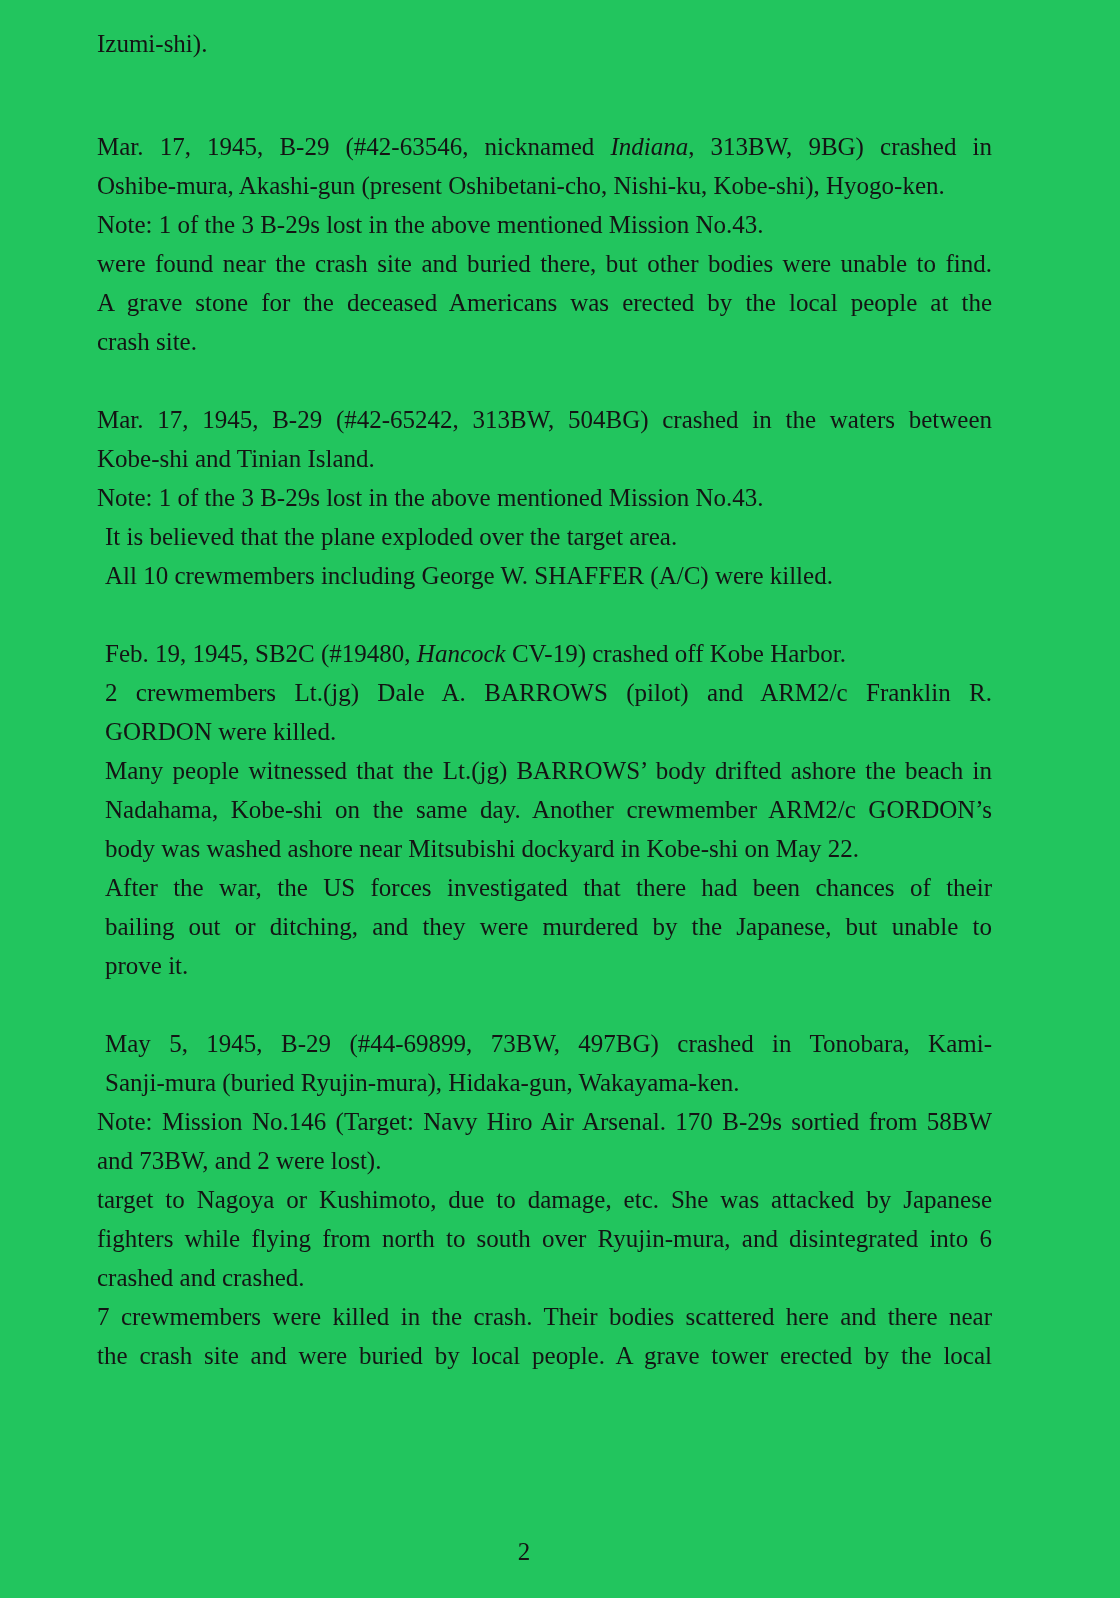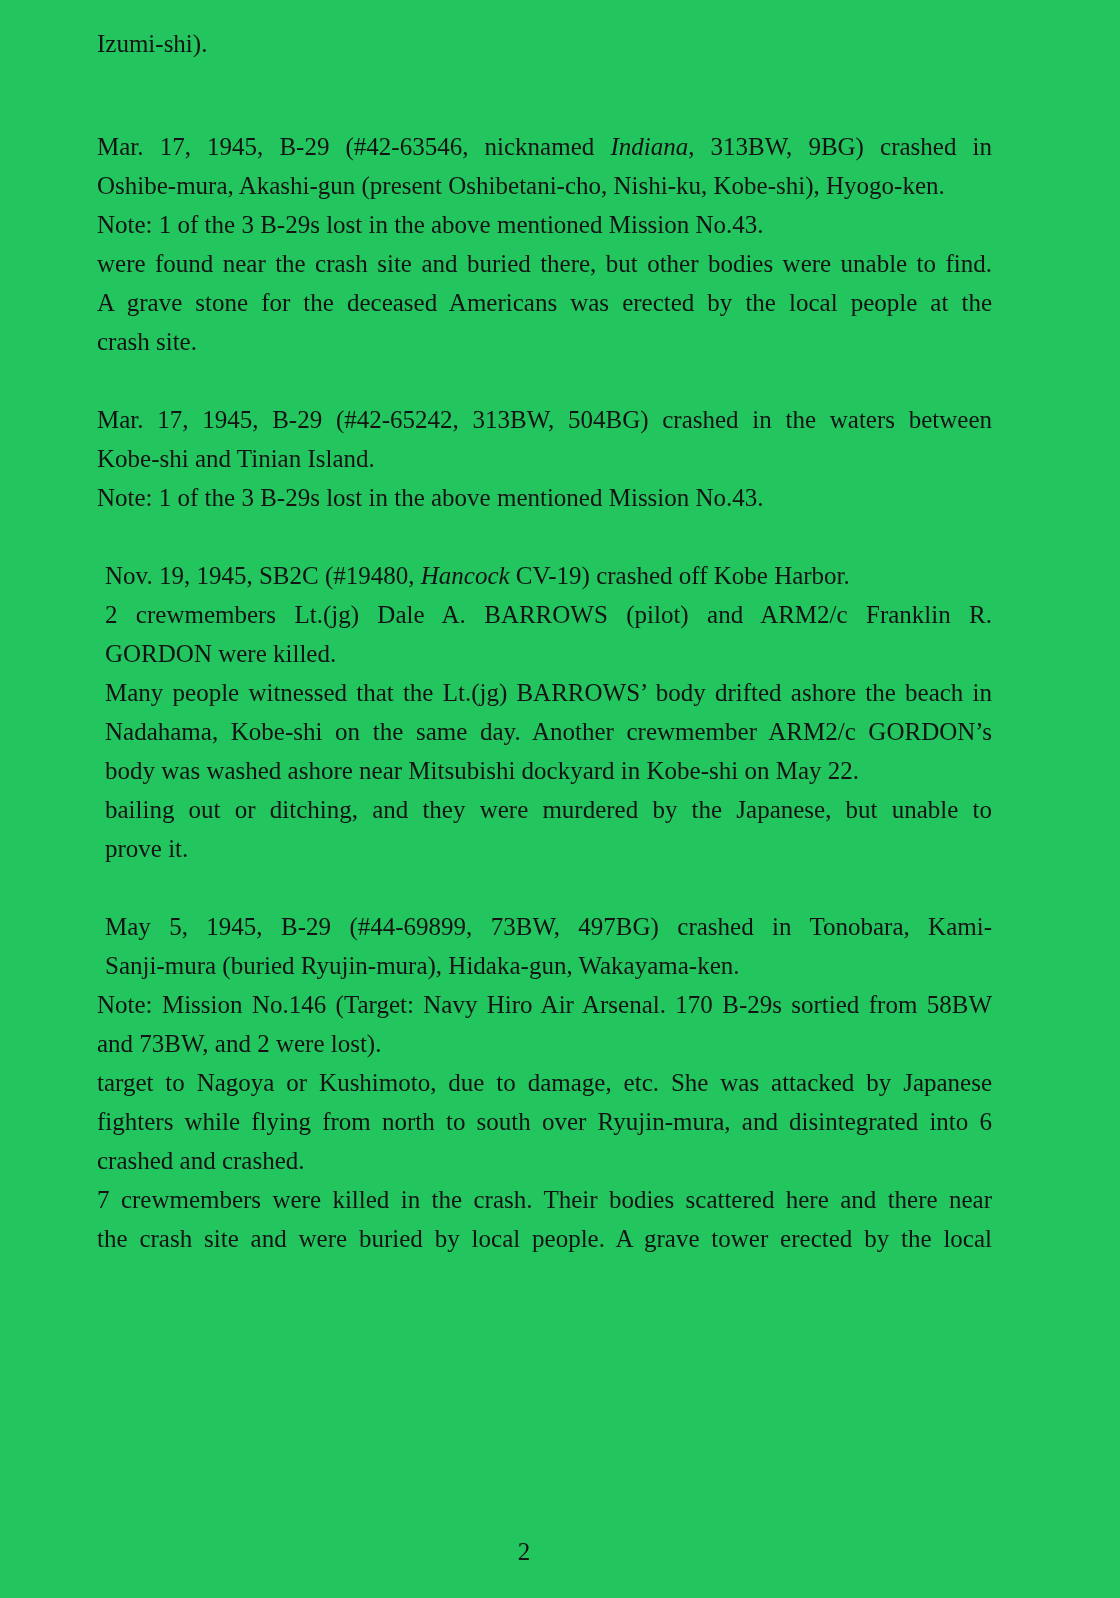--- a/index.html
+++ b/index.html
@@ -69,28 +69,31 @@
           <div class="ln"><span>Oshibe-mura, Akashi-gun (present Oshibetani-cho, Nishi-ku, Kobe-shi), Hyogo-ken.</span></div>
           <div class="ln"><span>Note: 1 of the 3 B-29s lost in the above mentioned Mission No.43.</span></div>
           <div class="ln j"><span>were found near the crash site and buried there, but other bodies were unable to find.</span></div>
           <div class="ln j"><span>A grave stone for the deceased Americans was erected by the local people at the</span></div>
           <div class="ln"><span>crash site.</span></div>
         </div>
         <div class="entry">
           <div class="ln j"><span>Mar. 17, 1945, B-29 (#42-65242, 313BW, 504BG) crashed in the waters between</span></div>
           <div class="ln"><span>Kobe-shi and Tinian Island.</span></div>
           <div class="ln"><span>Note: 1 of the 3 B-29s lost in the above mentioned Mission No.43.</span></div>
+          <div class="ln pl"><span>It is believed that the plane exploded over the target area.</span></div>
+          <div class="ln pl"><span>All 10 crewmembers including George W. SHAFFER (A/C) were killed.</span></div>
         </div>
         <div class="entry">
-          <div class="ln pl"><span>Nov. 19, 1945, SB2C (#19480, </span><i>Hancock</i><span> CV-19) crashed off Kobe Harbor.</span></div>
+          <div class="ln pl"><span>Feb. 19, 1945, SB2C (#19480, </span><i>Hancock</i><span> CV-19) crashed off Kobe Harbor.</span></div>
           <div class="ln j pl"><span>2 crewmembers Lt.(jg) Dale A. BARROWS (pilot) and ARM2/c Franklin R.</span></div>
           <div class="ln pl"><span>GORDON were killed.</span></div>
           <div class="ln j pl"><span>Many people witnessed that the Lt.(jg) BARROWS’ body drifted ashore the beach in</span></div>
           <div class="ln j pl"><span>Nadahama, Kobe-shi on the same day. Another crewmember ARM2/c GORDON’s</span></div>
           <div class="ln pl"><span>body was washed ashore near Mitsubishi dockyard in Kobe-shi on May 22.</span></div>
+          <div class="ln j pl"><span>After the war, the US forces investigated that there had been chances of their</span></div>
           <div class="ln j pl"><span>bailing out or ditching, and they were murdered by the Japanese, but unable to</span></div>
           <div class="ln pl"><span>prove it.</span></div>
         </div>
         <div class="entry">
           <div class="ln j pl"><span>May 5, 1945, B-29 (#44-69899, 73BW, 497BG) crashed in Tonobara, Kami-</span></div>
           <div class="ln pl"><span>Sanji-mura (buried Ryujin-mura), Hidaka-gun, Wakayama-ken.</span></div>
           <div class="ln j"><span>Note: Mission No.146 (Target: Navy Hiro Air Arsenal. 170 B-29s sortied from 58BW</span></div>
           <div class="ln"><span>and 73BW, and 2 were lost).</span></div>
           <div class="ln j"><span>target to Nagoya or Kushimoto, due to damage, etc. She was attacked by Japanese</span></div>
           <div class="ln j"><span>fighters while flying from north to south over Ryujin-mura, and disintegrated into 6</span></div>

